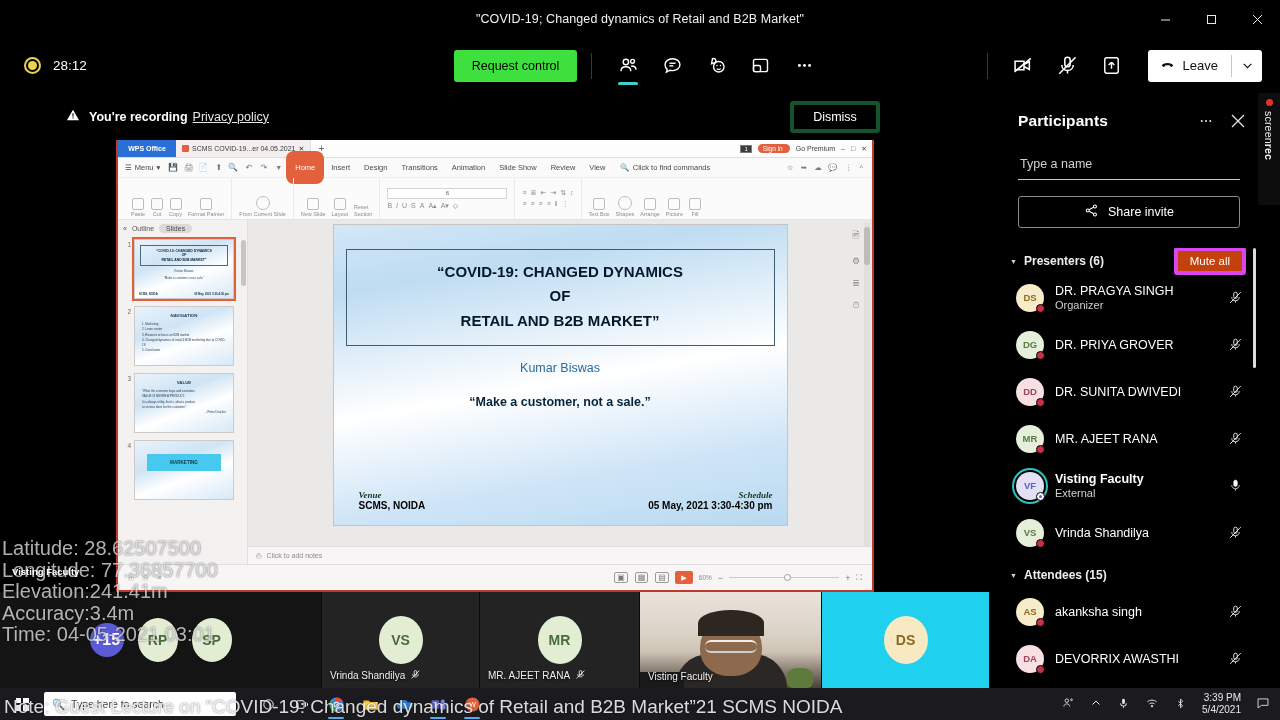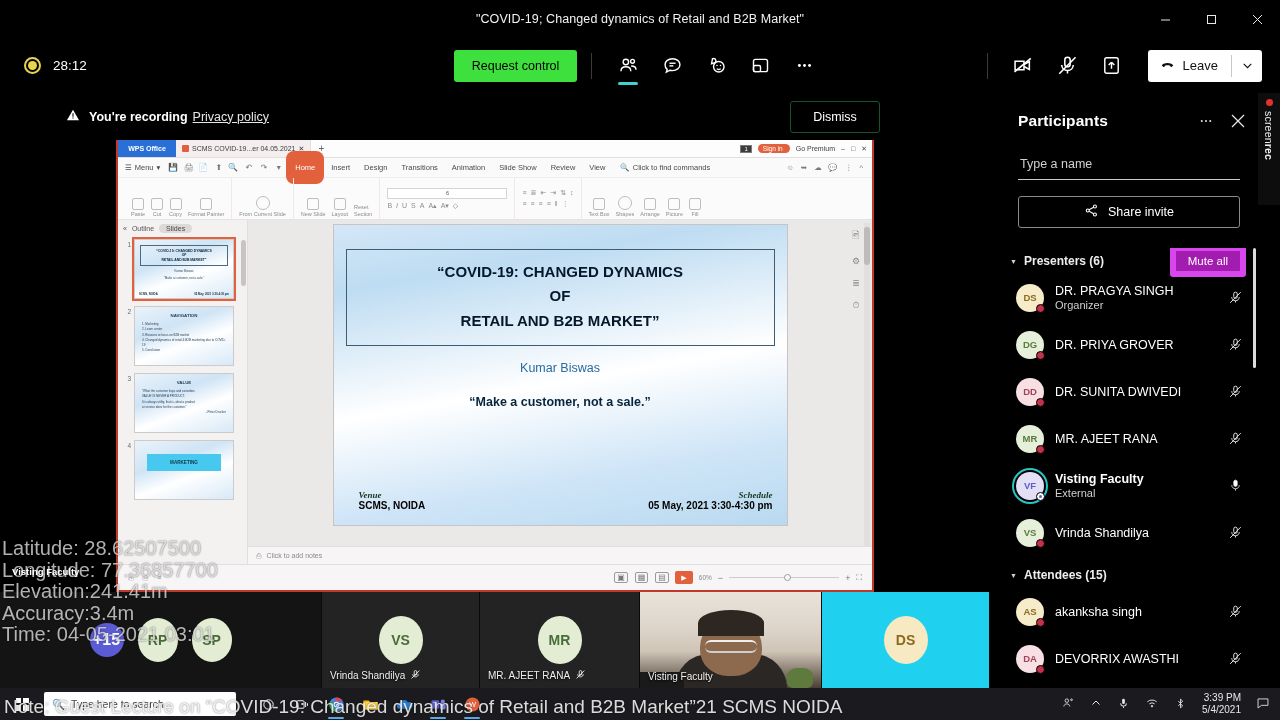--- a/index.html
+++ b/index.html
@@ -43,21 +43,21 @@
                color:#111; cursor:pointer;}
 
   
   .recbanner { position:absolute; left:0; top:93px; width:990px; height:47px; background:#000;
                display:flex; align-items:center; }
   .recbanner .warn { margin-left:66px; color:#fff; }
   .recbanner .bold { font-size:12.5px; font-weight:bold; margin-left:9px; }
   .recbanner .msg { font-size:12.5px; color:#e6e6e6; margin-left:11px; }
   .recbanner a { color:#fff; text-decoration:underline; }
   .dismiss { position:absolute; right:110px; width:90px; height:32px; background:#000;
-             border:1px solid #14532d; color:#fff; font-size:12.5px; border-radius:3px;
+             border:4px solid #14532d; color:#fff; font-size:12.5px; border-radius:3px;
              font-family:inherit; cursor:pointer;}
 
   
   .stage { position:absolute; left:0; top:140px; width:990px; height:452px; background:#000;
            display:flex; align-items:flex-start; justify-content:center; }
   .wps { position:relative; width:758px; height:452px; background:#f4f2f2;
          border:2px solid #c0392b; border-top:none; overflow:hidden; }
 
   .wps-tabs { height:18px; background:#fdfdfd; display:flex; align-items:stretch;
               border-bottom:1px solid #e2dede; }
@@ -210,21 +210,21 @@
   .nameinput { margin:4px 18px 0; border:none; border-bottom:1px solid #c8c8c8; background:transparent;
                color:#fff; font-size:12.5px; padding:6px 2px 8px; outline:none; font-family:inherit;}
   .nameinput::placeholder { color:#d0d0d0; }
   .shareinv { margin:16px 18px 0; height:32px; border:1px solid #8a8a8a; background:#000;
               color:#fff; font-size:12.5px; display:flex; align-items:center; justify-content:center;
               gap:9px; border-radius:3px; font-family:inherit; cursor:pointer;}
   .plist { flex:1; overflow:hidden; margin-top:20px; position:relative;}
   .grphead { display:flex; align-items:center; padding:0 12px 0 10px; height:26px; }
   .chev { width:14px; color:#d0d0d0; font-size:7px; }
   .grptitle { font-size:12px; color:#ededed; font-weight:600; }
-  .muteall { margin-left:auto; border:6px solid #d946ef; background:#a21caf; color:#fff;
+  .muteall { margin-left:auto; border:4px solid #d946ef; background:#c2410c; color:#fff;
              font-size:11.5px; padding:4px 12px; border-radius:3px; font-family:inherit; cursor:pointer;}
   .prow { display:flex; align-items:center; height:47px; padding:0 14px 0 16px; }
   .pav { width:28px; height:28px; border-radius:50%; font-size:9.5px; font-weight:600;
          display:flex; align-items:center; justify-content:center; position:relative; flex:none;}
   .pav .pres { position:absolute; right:-1px; bottom:-1px; width:9px; height:9px; border-radius:50%;
                background:#c4314b; border:1.5px solid #000; }
   .pav .pres.ext { background:#fff; border:1.5px solid #000; }
   .pav .pres.ext::after { content:""; position:absolute; left:2px; top:2px; width:3px; height:3px;
                           border-radius:50%; background:#5b5fc7;}
   .pav.speaking { box-shadow:0 0 0 2px #000, 0 0 0 4px #2bc4c4;text-align:right; }

